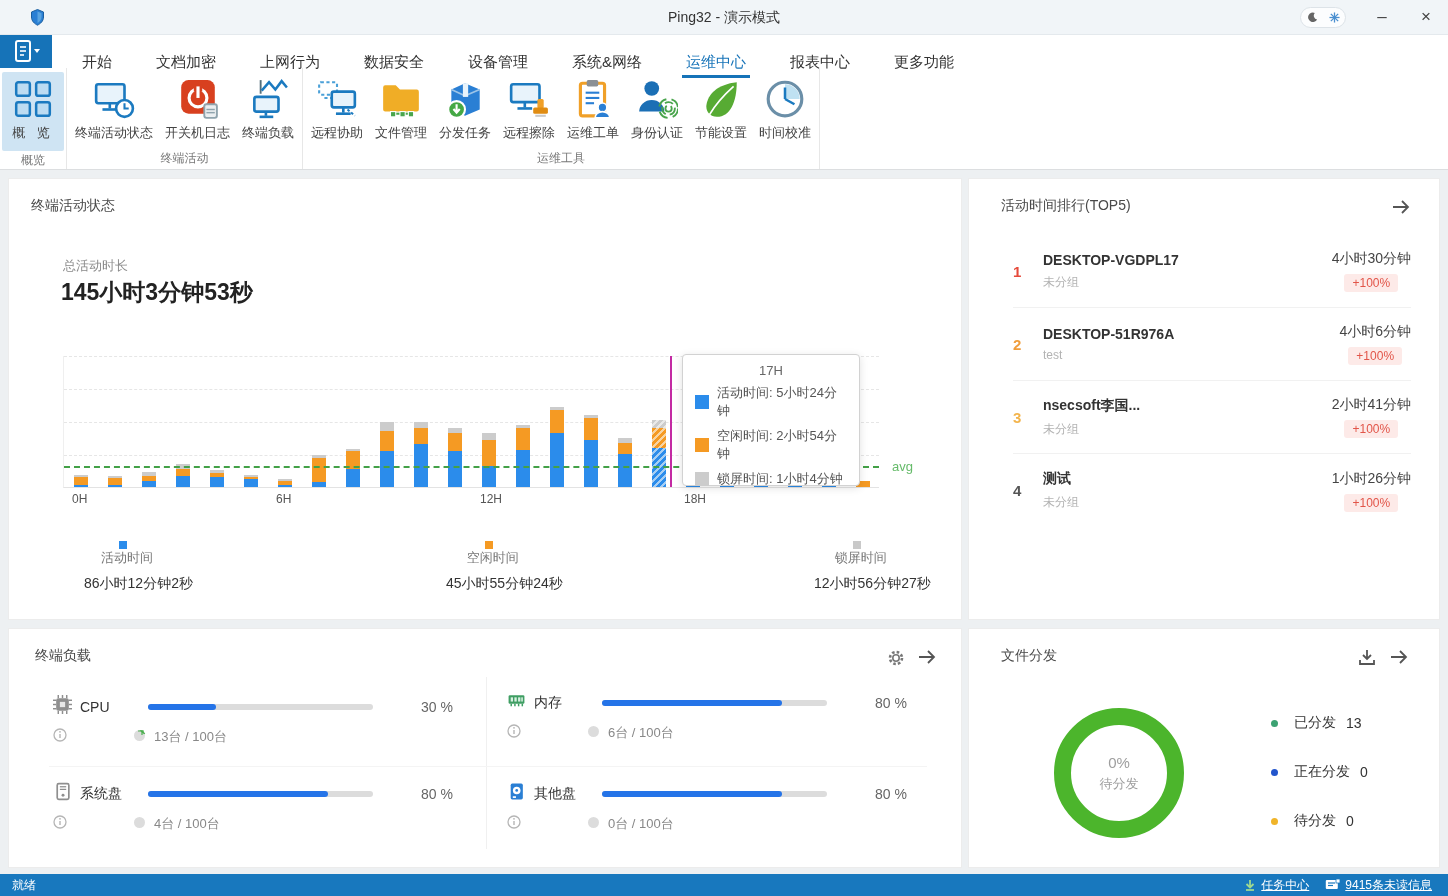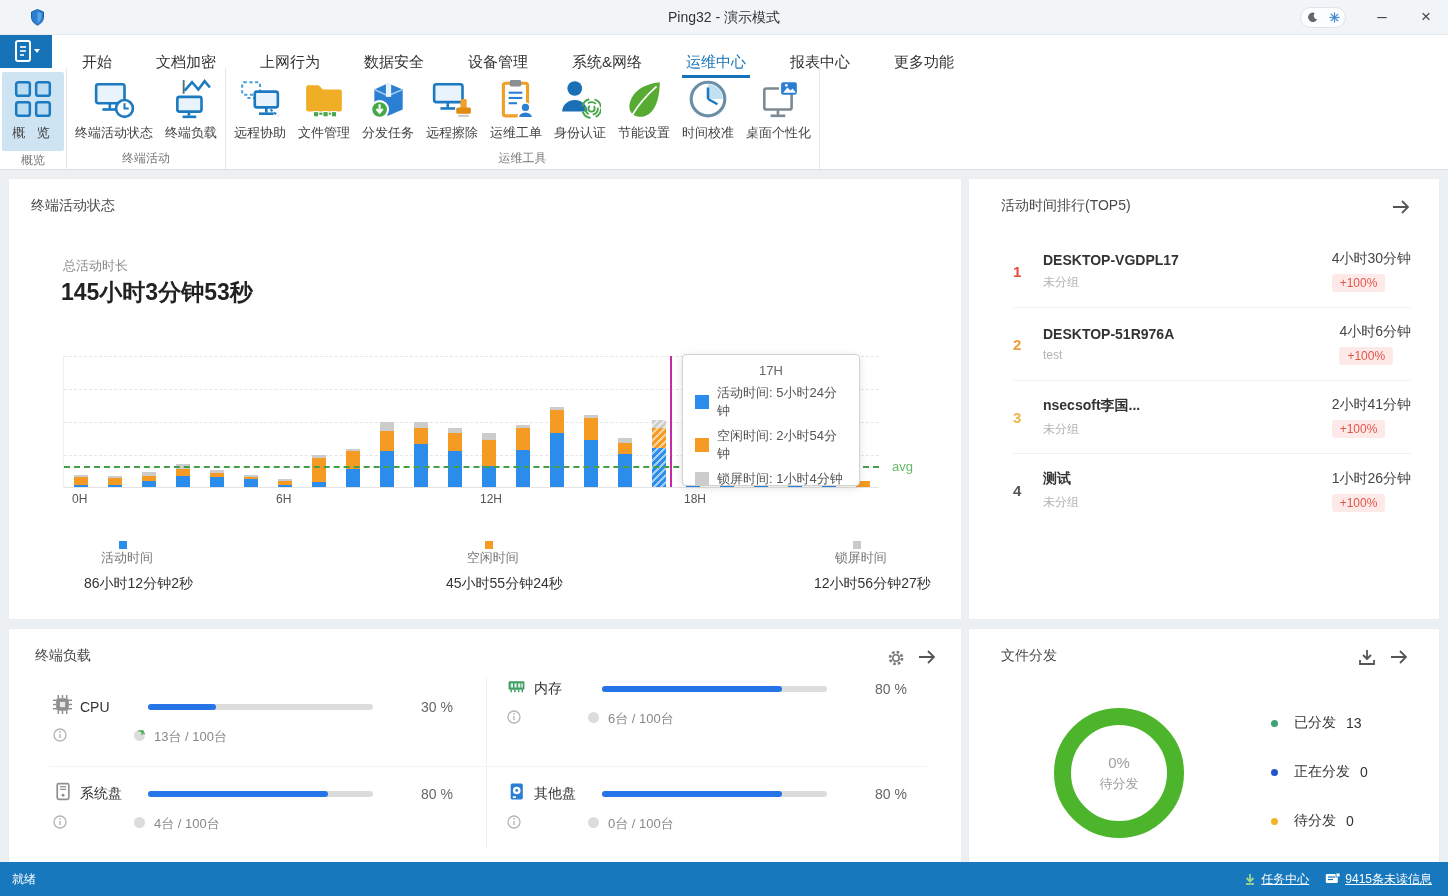--- a/index.html
+++ b/index.html
@@ -63,21 +63,21 @@
   .cl-value { margin:8px 0 0 23px; font-size:14px; color:#333; }
 
   .top5-panel { left:968px; top:8px; width:472px; height:442px; }
   .top5-rows { position:absolute; left:0; top:56px; right:0; }
   .top5-row { display:flex; align-items:center; height:73px; margin:0 28px 0 44px; border-bottom:1px solid #f1f1f1; cursor:pointer; }
   .top5-row:last-child { border-bottom:none; }
   .t5-rank { width:30px; font-size:15px; font-weight:bold; }
   .t5-main { flex:1; }
   .t5-name { font-size:14px; font-weight:bold; color:#333; }
   .t5-group { font-size:12px; color:#b3b3b3; margin-top:6px; }
-  .t5-right { text-align:left; }
+  .t5-right { text-align:center; }
   .t5-dur { font-size:14px; color:#444; }
   .t5-delta { display:inline-block; margin-top:6px; font-size:12px; color:#e25549; background:#fdeae8; border-radius:3px; padding:2px 8px; }
 
   .load-panel { left:8px; top:458px; width:954px; height:240px; }
   .load-divider-v { position:absolute; left:477px; top:48px; bottom:18px; width:1px; background:#f0f0f0; }
   .load-divider-h { position:absolute; left:40px; right:34px; top:137px; height:1px; background:#f4f4f4; }
   .load-item { position:absolute; width:420px; }
   .li-row1 { display:flex; align-items:center; }
   .li-label { font-size:14px; color:#333; width:58px; margin-left:8px; }
   .li-bar { position:relative; width:225px; height:6px; background:#dcdcdc; border-radius:3px; margin-left:10px; }
@@ -91,21 +91,21 @@
   .ring { position:absolute; left:85px; top:79px; width:130px; height:130px; border:17px solid #4cb52c; border-radius:50%; display:flex; flex-direction:column; align-items:center; justify-content:center; }
   .ring-pct { font-size:15px; color:#9e9e9e; }
   .ring-label { font-size:13px; color:#9e9e9e; margin-top:4px; }
   .dist-legend { position:absolute; left:302px; top:80px; }
   .dl-row { display:flex; align-items:center; height:28px; margin-bottom:21px; }
   .dl-dot { width:7px; height:7px; border-radius:50%; margin-right:16px; }
   .dl-label { font-size:14px; color:#333; }
   .dl-value { font-size:14px; color:#333; margin-left:10px; }
 
   
-  .statusbar { position:absolute; left:0; bottom:0; width:100%; height:34px; background:#1878be; color:#fff; font-size:12px; display:flex; align-items:center; }
+  .statusbar { position:absolute; left:0; bottom:0; width:100%; height:22px; background:#1878be; color:#fff; font-size:12px; display:flex; align-items:center; }
   .sb-ready { margin-left:12px; }
   .sb-right { margin-left:auto; display:flex; align-items:flex-end;text-decoration:underline; }
   .sb-item { display:flex; align-items:center; margin-right:16px; cursor:pointer; }
   .sb-item svg { margin-right:5px; }
 </style>
 </head>
 <body>
 
 <div class="app">
 
@@ -186,20 +186,34 @@
                   <line x1="9" y1="30" x2="23" y2="30" stroke="#1b7ac0" stroke-width="2.5"></line>
                   <circle cx="30" cy="29" r="8" fill="#fff" stroke="#1b7ac0" stroke-width="2.5"></circle>
                   <path d="M30 24 v5 h4" fill="none" stroke="#1b7ac0" stroke-width="2"></path>
                 </svg>
               </span>
               <span class="rtool-label">终端活动状态</span>
             </div>
             <div class="rtool">
               <span class="rtool-icon">
                 <svg width="42" height="42" viewBox="0 0 40 40">
+                  <rect x="4" y="2" width="32" height="32" rx="7" fill="#d8401f"></rect>
+                  <circle cx="20" cy="19" r="8.5" fill="none" stroke="#fff" stroke-width="3"></circle>
+                  <rect x="16" y="6" width="8" height="7" fill="#d8401f"></rect>
+                  <line x1="20" y1="8" x2="20" y2="19" stroke="#fff" stroke-width="3"></line>
+                  <rect x="26" y="25" width="12" height="13" rx="2" fill="#eceff1" stroke="#90a4ae" stroke-width="1.8"></rect>
+                  <line x1="28" y1="30" x2="36" y2="30" stroke="#90a4ae" stroke-width="1.4"></line>
+                  <line x1="28" y1="33" x2="36" y2="33" stroke="#90a4ae" stroke-width="1.4"></line>
+                </svg>
+              </span>
+              <span class="rtool-label">开关机日志</span>
+            </div>
+            <div class="rtool">
+              <span class="rtool-icon">
+                <svg width="42" height="42" viewBox="0 0 40 40">
                   <line x1="13" y1="2" x2="13" y2="15" stroke="#546e7a" stroke-width="1.8"></line>
                   <path d="M14 12 L21 4 L27 11 L33 3 L38 9" fill="none" stroke="#1b7ac0" stroke-width="2.4"></path>
                   <rect x="7" y="18" width="23" height="14" rx="2" fill="#e8f3fb" stroke="#1b7ac0" stroke-width="2.5"></rect>
                   <line x1="18" y1="32" x2="18" y2="36" stroke="#1b7ac0" stroke-width="2.5"></line>
                   <line x1="12" y1="37" x2="25" y2="37" stroke="#1b7ac0" stroke-width="2.5"></line>
                 </svg>
               </span>
               <span class="rtool-label">终端负载</span>
             </div>
           </div>
@@ -296,33 +310,20 @@
             </div>
             <div class="rtool">
               <span class="rtool-icon">
                 <svg width="42" height="42" viewBox="0 0 40 40">
                   <circle cx="20" cy="20" r="16" fill="#fff" stroke="#6b8fa8" stroke-width="3"></circle>
                   <path d="M20 6 A14 14 0 0 1 34 20 L20 20 Z" fill="#bfe1f2"></path>
                   <path d="M20 20 L20 9 M20 20 L29 25" fill="none" stroke="#1b7ac0" stroke-width="2.4"></path>
                 </svg>
               </span>
               <span class="rtool-label">时间校准</span>
-            </div>
-            <div class="rtool">
-              <span class="rtool-icon">
-                <svg width="42" height="42" viewBox="0 0 40 40">
-                  <path d="M32 14 v14 a2 2 0 0 1 -2 2 h-22 a2 2 0 0 1 -2 -2 v-16 a2 2 0 0 1 2 -2 h12" fill="#fff" stroke="#7d8a94" stroke-width="2.5"></path>
-                  <line x1="19" y1="30" x2="19" y2="35" stroke="#7d8a94" stroke-width="2.5"></line>
-                  <line x1="12" y1="36" x2="26" y2="36" stroke="#7d8a94" stroke-width="2.5"></line>
-                  <rect x="22" y="4" width="15" height="12" rx="2" fill="#2a7fd4"></rect>
-                  <path d="M24 14 l4 -5 3 3 2 -2 3 4 z" fill="#fff"></path>
-                  <circle cx="27" cy="7" r="1.3" fill="#fff"></circle>
-                </svg>
-              </span>
-              <span class="rtool-label">桌面个性化</span>
             </div>
           </div>
           <div class="rgroup-label">运维工具</div>
         </div>
       </div>
   </div>
 
   <div class="content">
 
     <section class="panel activity-panel">
@@ -586,21 +587,21 @@
                 </svg></span>
               <span class="spacer"></span>
               <span><svg width="13" height="13" viewBox="0 0 13 13">
                   <circle cx="6.5" cy="6.5" r="5.5" fill="#dcdcdc"></circle>
                   <path d="M8.5 1.5 l3.5 3.5 h-7 z" fill="#4caf50" transform="rotate(45 8.5 3.5) scale(0.8) translate(2 -1)"></path>
                   <path d="M9 2 l2.8 2.8 M9 2 v4 M9 2 h-4" stroke="#4caf50" stroke-width="1.2" fill="none"></path>
                 </svg></span>
               <span class="li-count">13台 / 100台</span>
             </div>
           </div>
-          <div class="load-item" style="left: 498px; top: 48px;">
+          <div class="load-item" style="left: 498px; top: 62px;">
             <div class="li-row1">
               <span><svg width="19" height="19" viewBox="0 0 18 18">
                   <rect x="1.5" y="4" width="15" height="8" rx="1.2" fill="#3f9e63"></rect>
                   <g fill="#d9f0e2">
                     <rect x="3.5" y="6" width="2.2" height="4"></rect>
                     <rect x="7" y="6" width="2.2" height="4"></rect>
                     <rect x="10.5" y="6" width="2.2" height="4"></rect>
                     <rect x="13.5" y="6" width="1.5" height="4"></rect>
                   </g>
                   <g stroke="#3f9e63" stroke-width="1.4">

